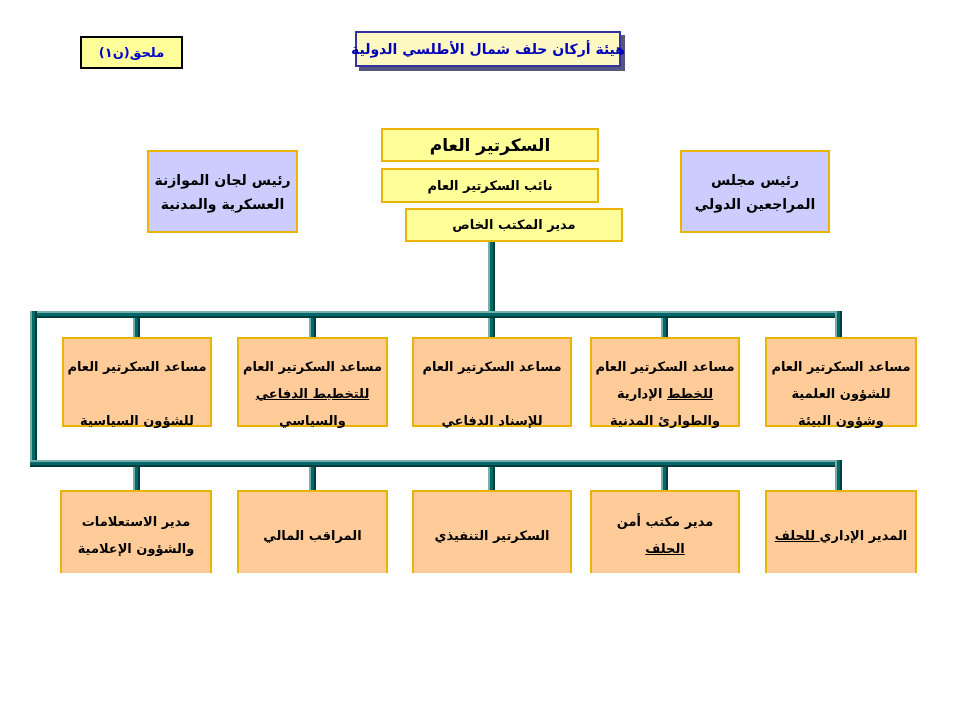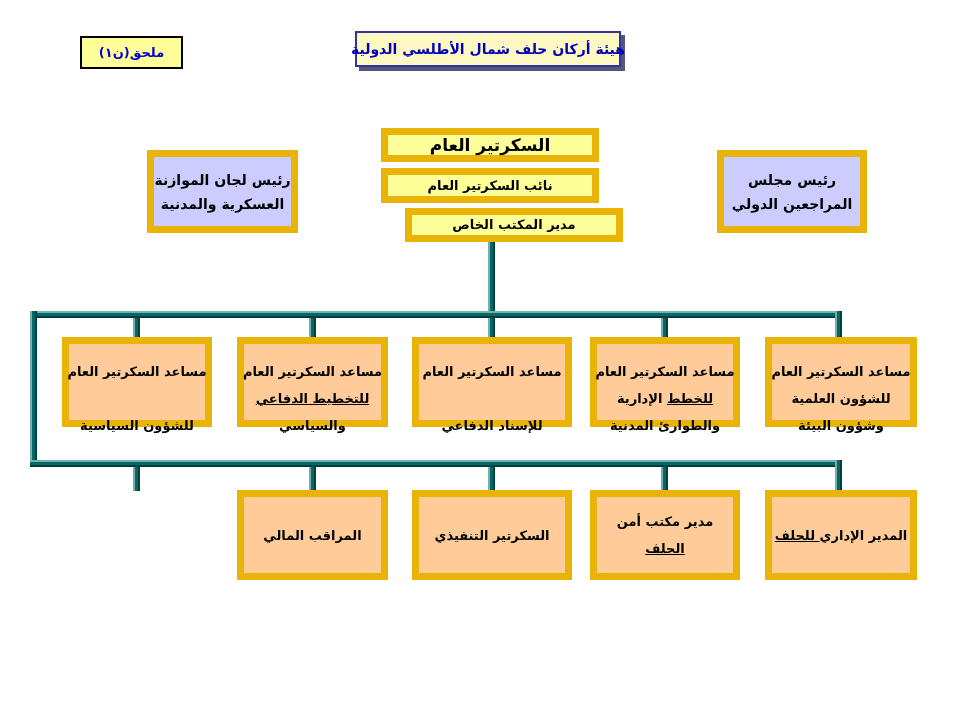--- a/index.html
+++ b/index.html
@@ -1,18 +1,18 @@
 <!DOCTYPE html>
 <html lang="ar"><head>
 <meta charset="utf-8">
 <style>
   html,body{margin:0;padding:0;background:#fff;}
-  .canvas{position:relative;width:959px;height:719px;background:#ffffff;overflow:hidden;
+  .canvas{position:relative;width:959px;height:573px;background:#ffffff;overflow:hidden;
           font-family:"DejaVu Sans",sans-serif;font-weight:bold;color:#000;}
-  .box{position:absolute;box-sizing:border-box;border:7px solid #eab308;display:flex;
+  .box{position:absolute;box-sizing:border-box;border:2px solid #eab308;display:flex;
        flex-direction:column;align-items:center;text-align:center;direction:rtl;}
   .line{min-height:27px;line-height:27px;font-size:13px;white-space:nowrap;}
   .u{text-decoration:underline;}
 
   
   .title-box{position:absolute;left:355px;top:31px;width:266px;height:36px;box-sizing:border-box;
              background:#fef9c3;border:2px solid #3333A0;box-shadow:4px 4px 0 #55557D;
              display:flex;align-items:center;justify-content:center;direction:rtl;
              color:#0000B8;font-size:14px;white-space:nowrap;}
   
@@ -25,21 +25,21 @@
   .stack .line{line-height:1.2;min-height:0;}
   .s1{top:128px;height:34px;}
   .s1 .line{font-size:17px;}
   .s2{top:168px;height:35px;}
   .s3{top:208px;height:34px;margin-left:24px;}
 
   
   .side{background:#CCCCFF;top:150px;height:83px;justify-content:center;font-size:14px;}
   .side .line{min-height:24px;line-height:24px;font-size:14px;}
   .side-l{left:147px;width:151px;}
-  .side-r{left:717px;width:150px;text-align:center;}
+  .side-r{left:680px;width:150px;text-align:center;}
 
   
   .dept{background:#FFCC99;height:90px;}
   .r2{top:337px;padding-top:14px;justify-content:flex-start;}
   .r3{top:490px;justify-content:center;}
   .c1{left:62px;width:150px;}
   .c2{left:237px;width:151px;}
   .c3{left:412px;width:160px;}
   .c4{left:590px;width:150px;}
   .c5{left:765px;width:152px;}
@@ -116,20 +116,24 @@
     <div class="line">مساعد السكرتير العام</div>
     <div class="line"><span class="u">للخطط</span><span> الإدارية</span></div>
     <div class="line">والطوارئ المدنية</div>
   </div>
   <div class="box dept r2 c5">
     <div class="line">مساعد السكرتير العام</div>
     <div class="line">للشؤون العلمية</div>
     <div class="line">وشؤون البيئة</div>
   </div>
 
+  <div class="box dept r3 c1">
+    <div class="line">مدير الاستعلامات</div>
+    <div class="line">والشؤون الإعلامية</div>
+  </div>
   <div class="box dept r3 c2">
     <div class="line">المراقب المالي</div>
   </div>
   <div class="box dept r3 c3">
     <div class="line">السكرتير التنفيذي</div>
   </div>
   <div class="box dept r3 c4">
     <div class="line">مدير  مكتب أمن</div>
     <div class="line u">الحلف</div>
   </div>

